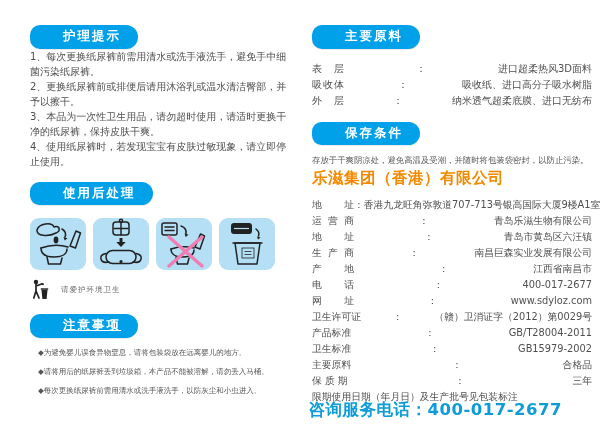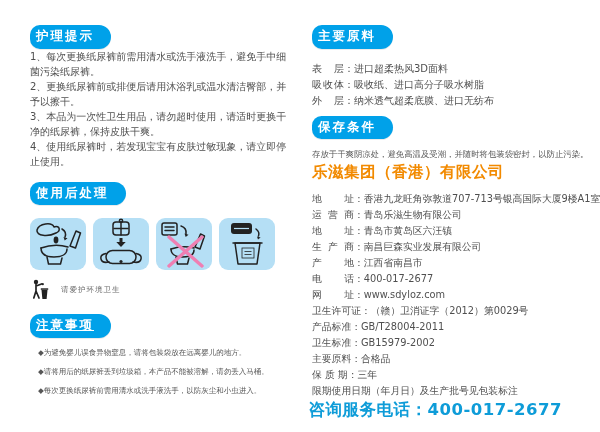--- a/index.html
+++ b/index.html
@@ -4,42 +4,42 @@
 <style>
   html,body{margin:0;padding:0;background:#fff;}
   .page{
     position:relative;width:600px;height:432px;background:#ffffff;overflow:hidden;
     font-family:"DejaVu Sans",sans-serif;color:#4f4f4f;
   }
   .col-left{position:absolute;left:30px;top:25px;width:266px;}
   .col-right{position:absolute;left:312px;top:25px;width:280px;}
   .badge{
     display:inline-block;background:#00a1e9;color:#fff;font-weight:bold;
-    font-size:12.5px;line-height:1;padding:5px 17px 6px 6px;letter-spacing:2px;
+    font-size:12.5px;line-height:1;padding:5px 17px 6px 33px;letter-spacing:2px;
     border-radius:14px 17px 17px 14px;box-shadow:0 1px 0 rgba(0,0,0,0.08);
   }
   .tips{font-size:10px;line-height:15px;}
   .tips p{margin:0;}
   .tile-row{margin-top:13px;display:flex;gap:7px;}
   .tile{width:56px;height:52px;background:#b5dff5;border-radius:9px;flex:none;}
   .tile svg{display:block;width:56px;height:52px;}
   .eco-row{margin-top:9px;display:flex;align-items:center;gap:12px;}
   .eco-row svg{display:block;width:19px;height:22px;}
   .eco-text{font-size:7.5px;color:#6b6b6b;letter-spacing:1px;}
   .notes-badge{margin-top:13px;text-decoration:underline;}
   .notes{margin-top:9px;font-size:7.5px;line-height:11px;color:#565656;}
   .notes p{margin:8px;white-space:nowrap;}
   .mat-rows{margin-top:12px;font-size:10px;line-height:16px;}
-  .row{display:flex;}
+  .row{display:flex;justify-content:space-between;}
   .lbl{flex:none;}
   .j2{display:inline-block;width:32px;text-align:justify;text-align-last:justify;}
   .j4{display:inline-block;width:42px;text-align:justify;text-align-last:justify;}
   .colon{flex:none;}
   .val{white-space:nowrap;}
-  .storage-badge{margin-top:7px;}
+  .storage-badge{margin-top:13px;}
   .storage-text{margin-top:10px;font-size:8.4px;white-space:nowrap;color:#565656;}
   .company-name{margin-top:2px;font-size:15.5px;font-weight:bold;color:#f28a00;letter-spacing:0.5px;}
   .co-rows{margin-top:8px;font-size:9.8px;line-height:16px;}
   .hotline{
     position:absolute;right:38px;bottom:11px;font-size:16.5px;font-weight:bold;
     color:#0e9cd8;letter-spacing:0.5px;white-space:nowrap;
   }
   .ink{stroke:#222;stroke-width:1.5;fill:none;stroke-linecap:round;stroke-linejoin:round;}
   .ink-f{fill:#222;stroke:none;}
   .cross{stroke:#ef7fb3;stroke-width:3.4;fill:none;stroke-linecap:round;}

